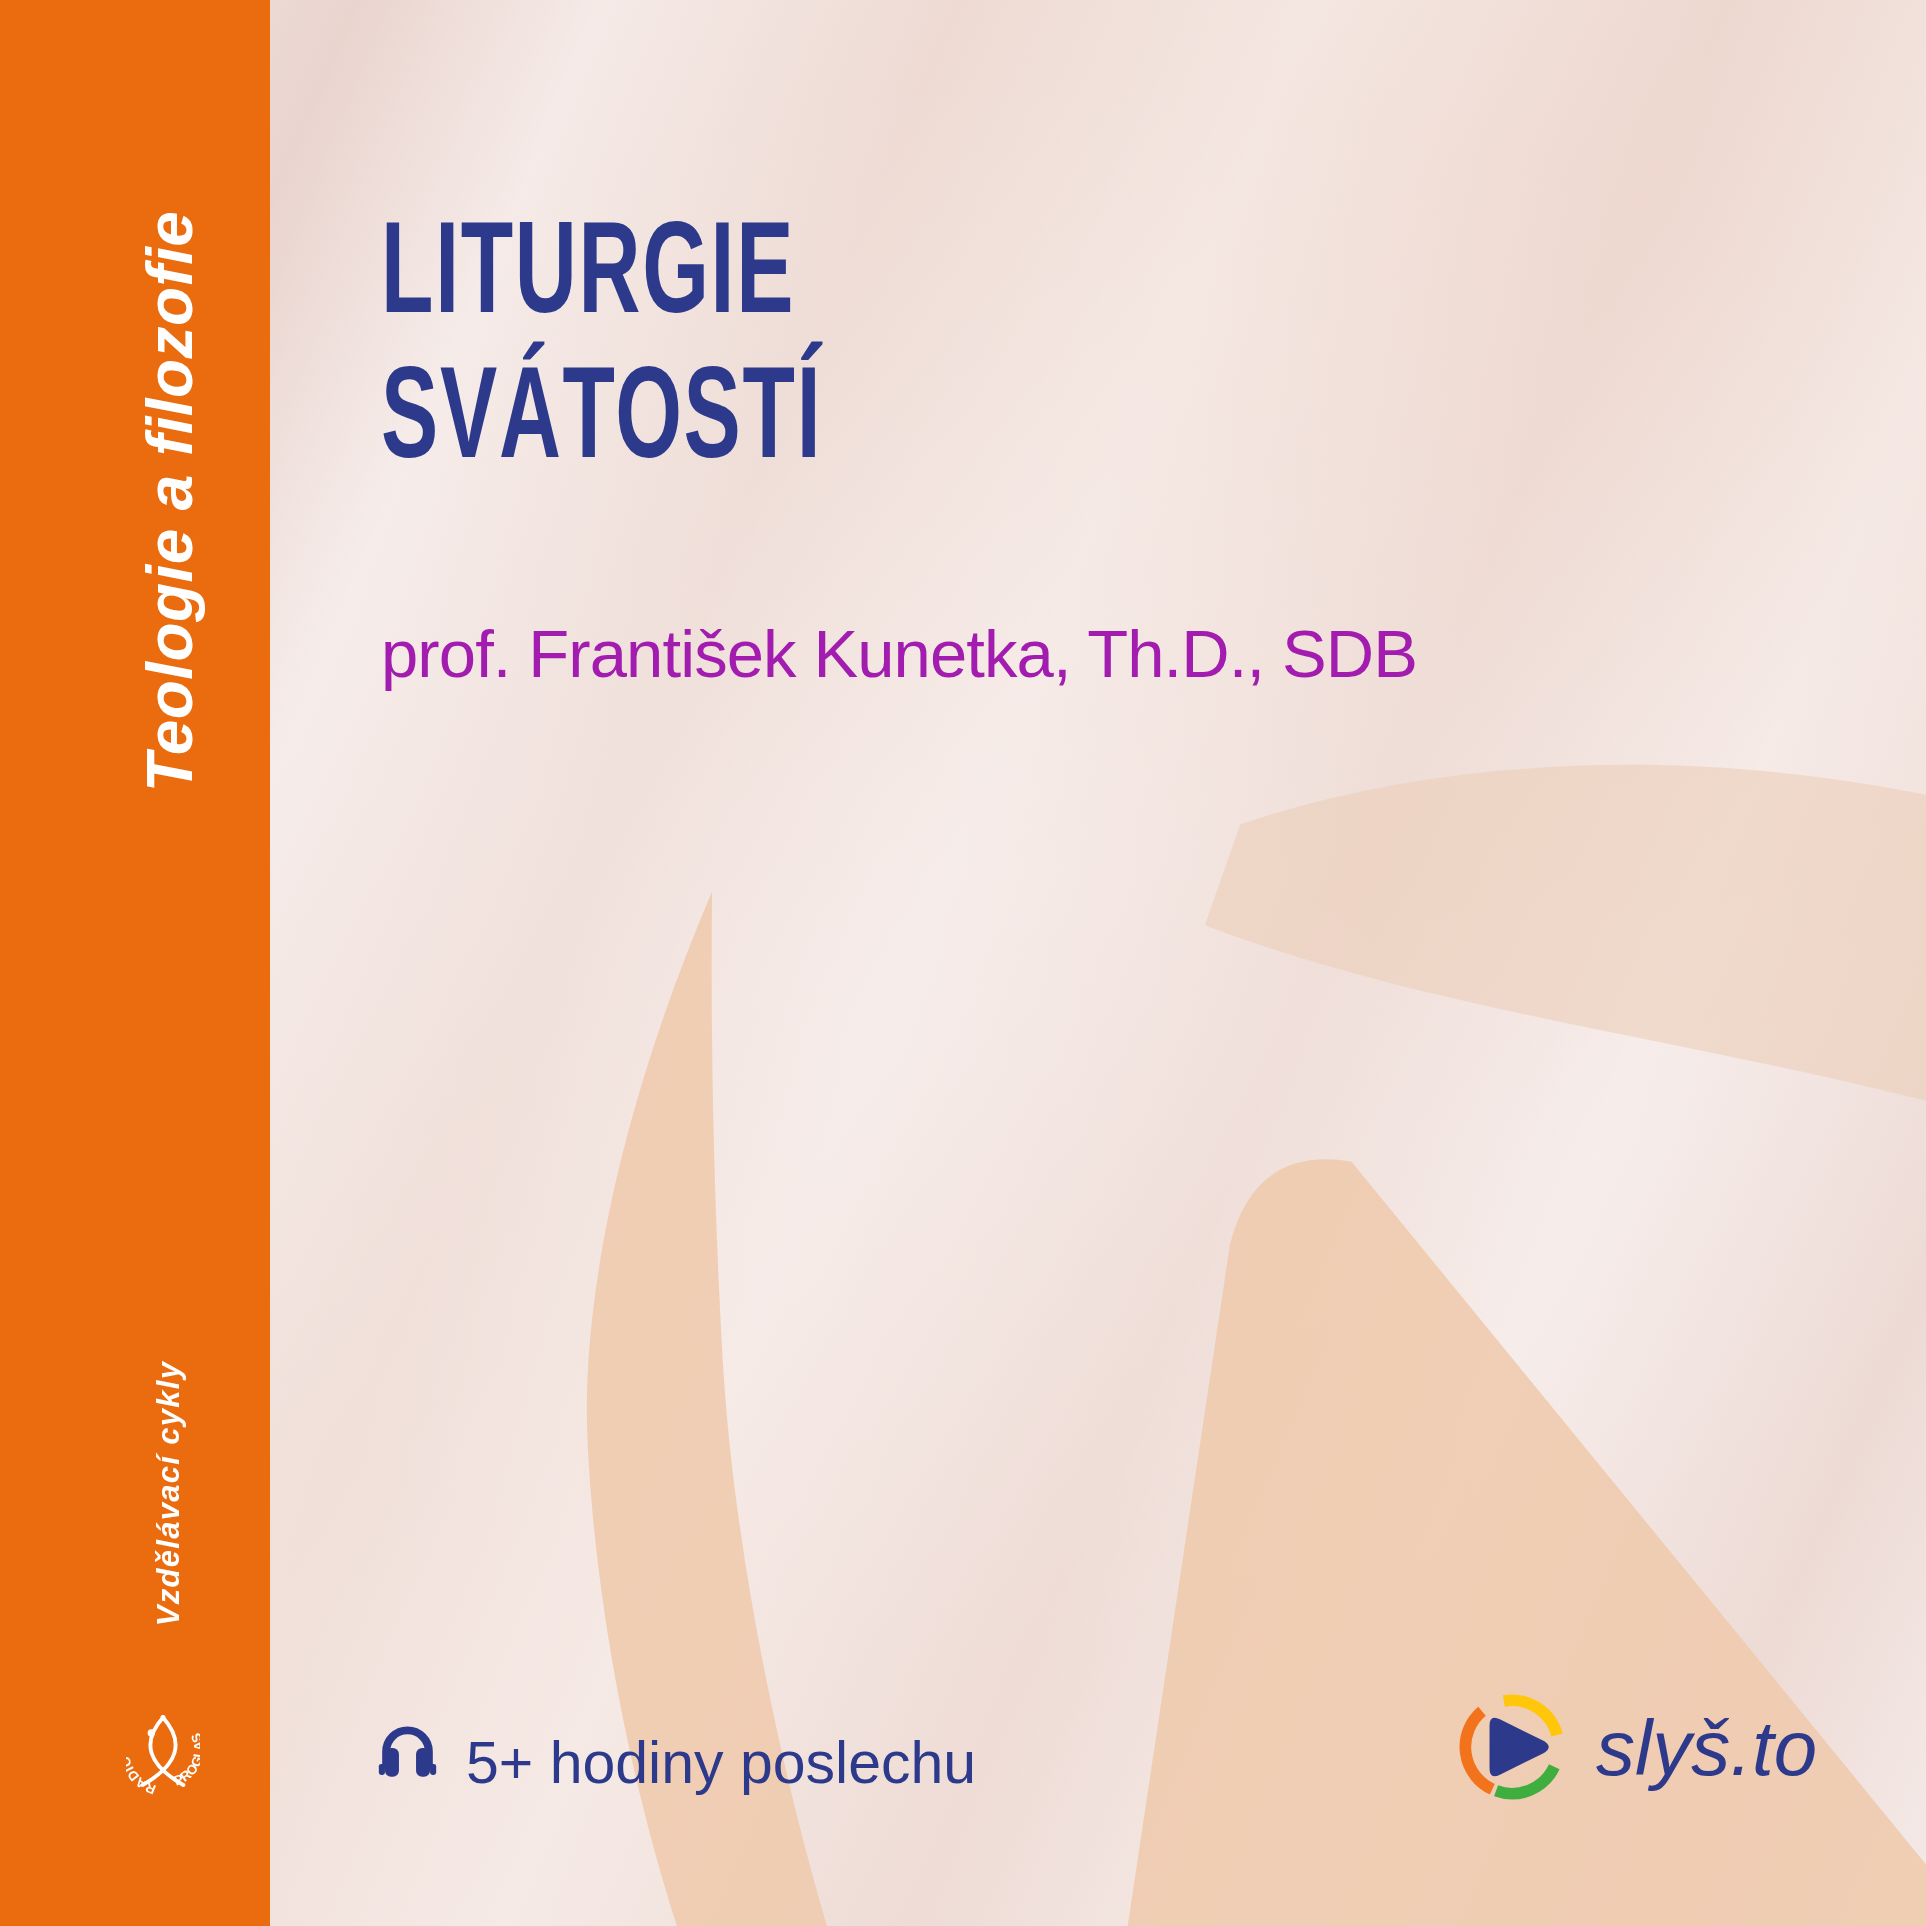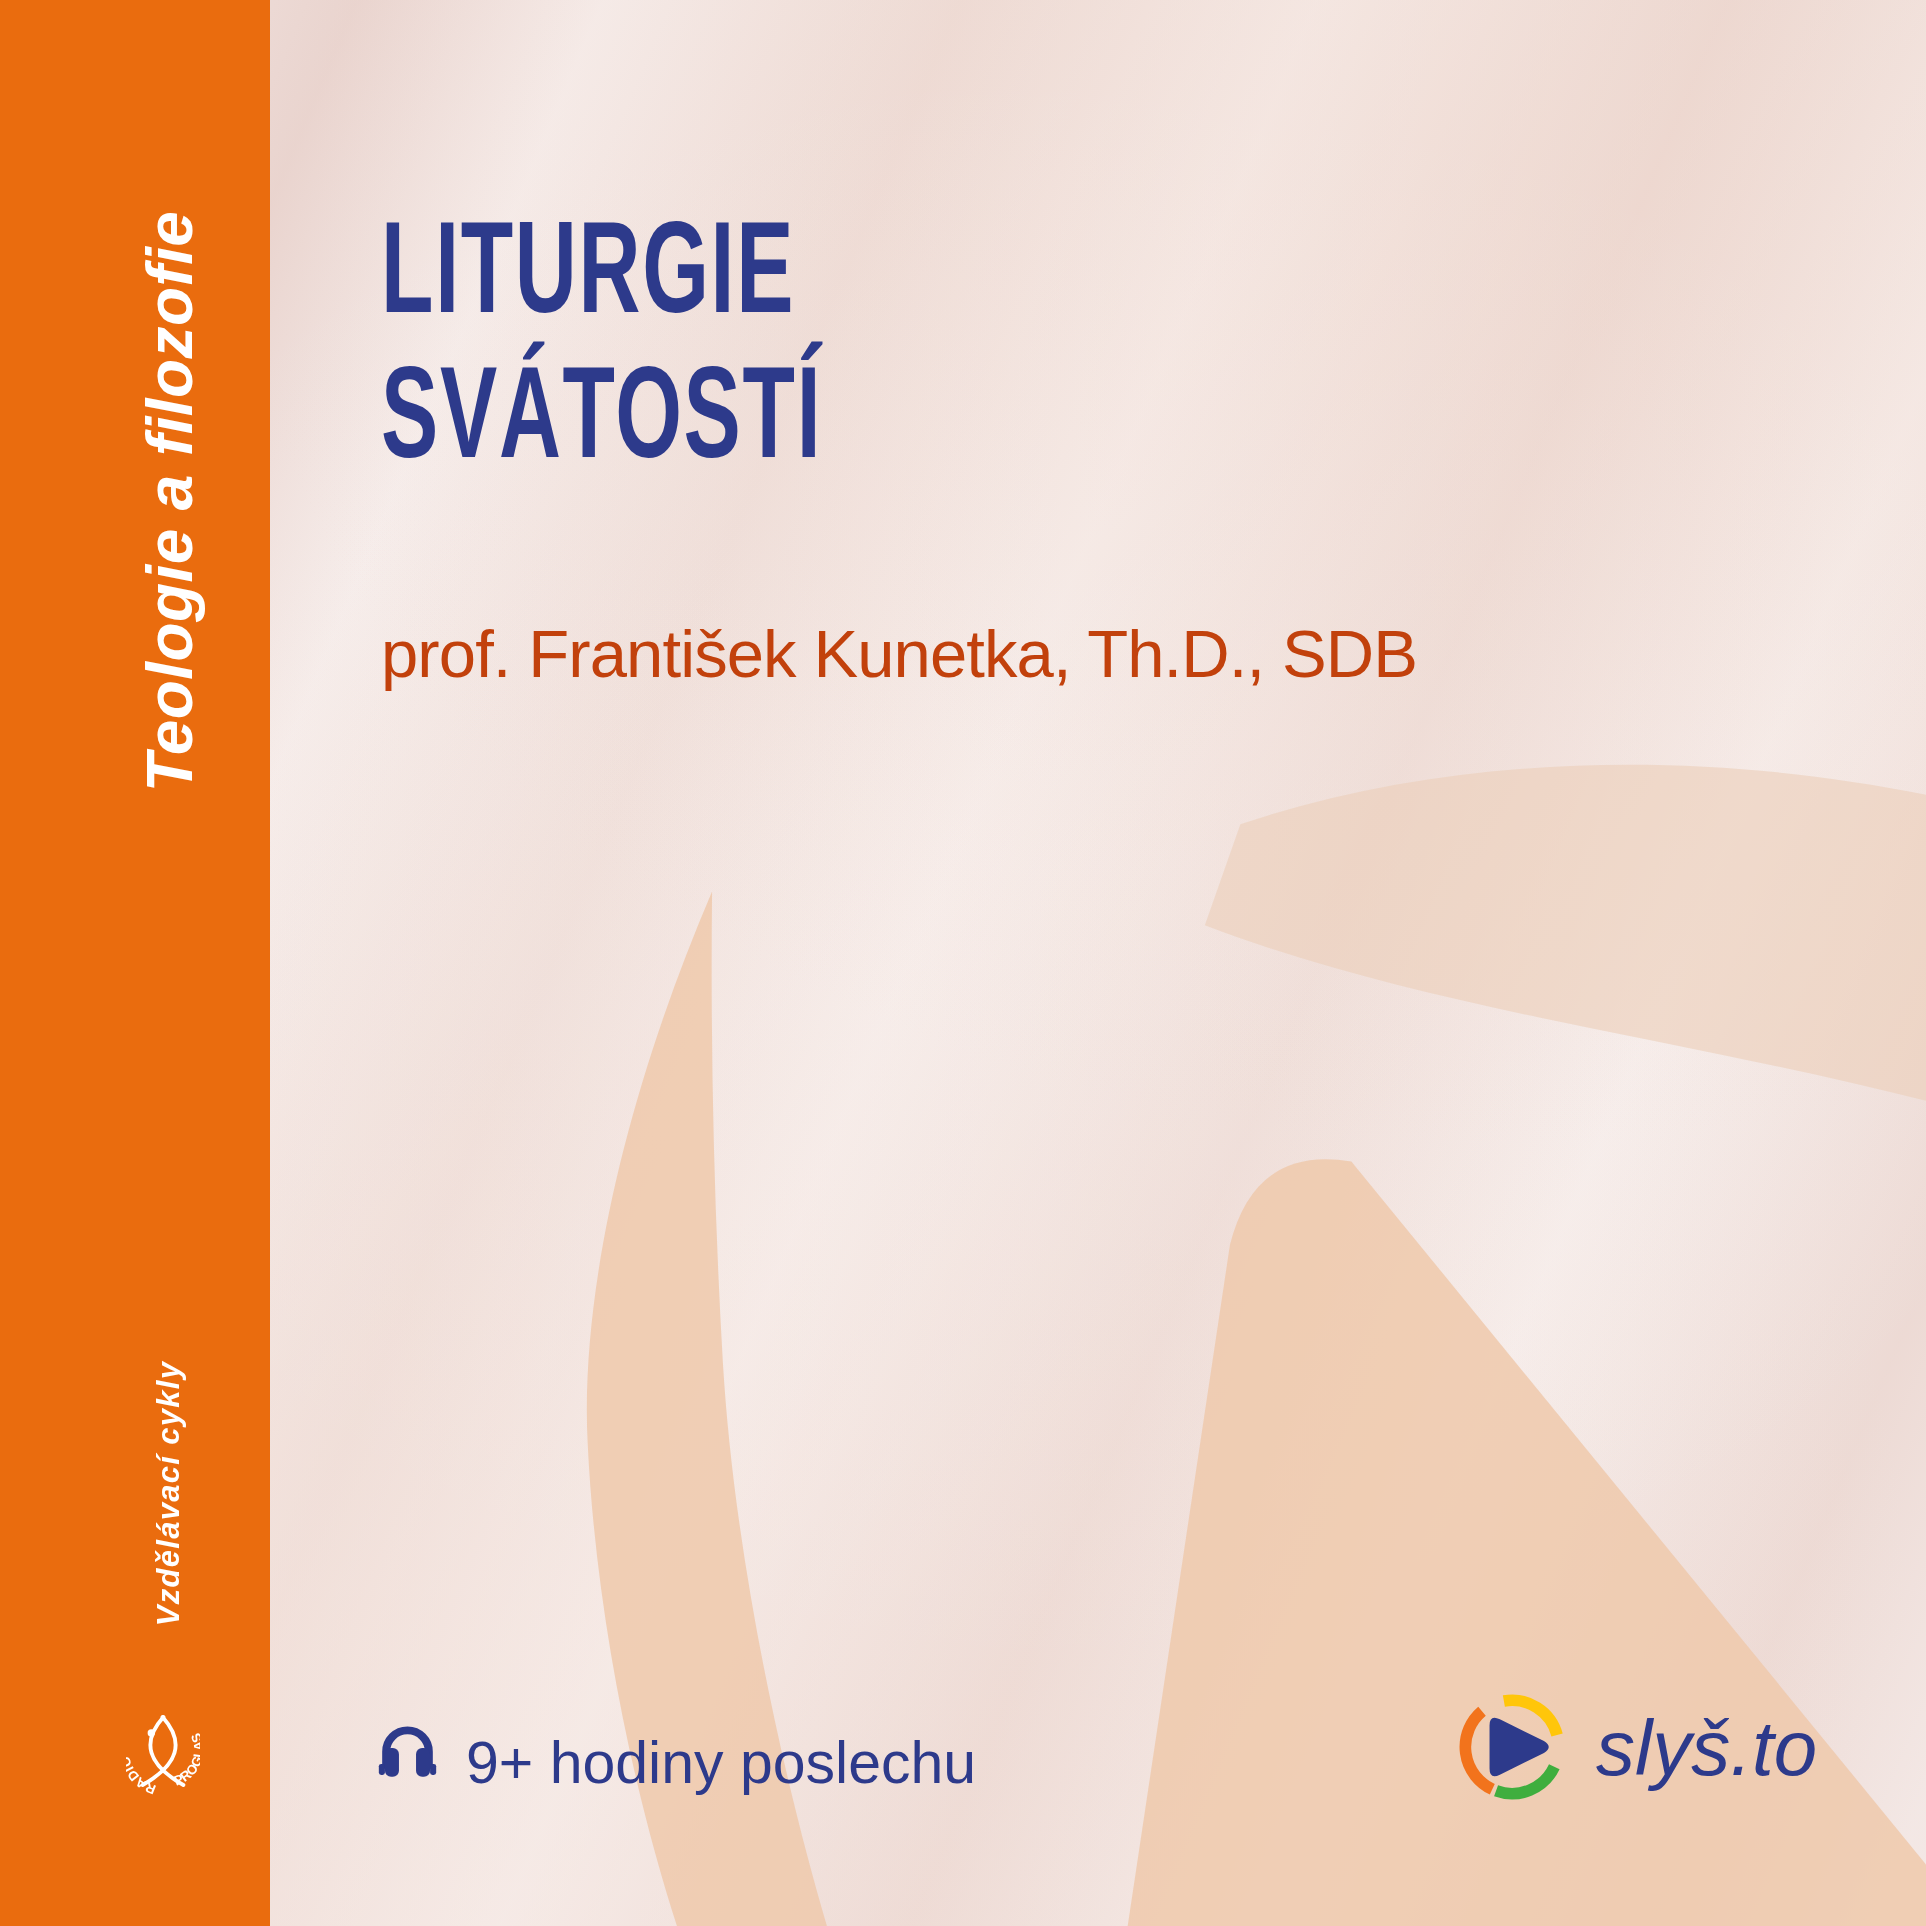--- a/index.html
+++ b/index.html
@@ -55,21 +55,21 @@
   }
   
   .title-line{
     position:absolute;left:381px;color:#2d3a8b;font-weight:700;
     font-size:130px;line-height:1;white-space:nowrap;letter-spacing:2.6px;
     transform:scaleX(0.66);transform-origin:0 0;
   }
   .title-line.l1{top:202px;}
   .title-line.l2{top:347px;}
   .author{
-    position:absolute;left:381px;top:620px;color:#c2410c;
+    position:absolute;left:381px;top:620px;color:#a21caf;
     font-size:67px;line-height:1;white-space:nowrap;letter-spacing:-0.9px;
   }
   
   .duration{
     position:absolute;left:377px;top:1720px;display:flex;align-items:flex-start;
   }
   .hp-icon{width:61px;height:61px;}
   .duration-label{
     margin-left:28px;margin-top:14px;color:#2d3a8b;
     font-size:59px;line-height:1;white-space:nowrap;
@@ -124,21 +124,21 @@
   <div class="author">prof. František Kunetka, Th.D., SDB</div>
 
   <div class="duration">
     <svg class="hp-icon" viewBox="0 0 100 100" aria-hidden="true">
       <path d="M 15 80 L 15 52 A 35 35 0 0 1 85 52 L 85 80" fill="none" stroke="#2d3a8b" stroke-width="13"></path>
       <rect x="3" y="72" width="10" height="18" rx="4" fill="#2d3a8b"></rect>
       <rect x="87" y="72" width="10" height="18" rx="4" fill="#2d3a8b"></rect>
       <rect x="13" y="46" width="23" height="47" rx="10" fill="#2d3a8b"></rect>
       <rect x="64" y="46" width="23" height="47" rx="10" fill="#2d3a8b"></rect>
     </svg>
-    <div class="duration-label">9+ hodiny poslechu</div>
+    <div class="duration-label">5+ hodiny poslechu</div>
   </div>
 
   <div class="brand">
     <svg class="brand-mark" viewBox="-125 -125 250 250" aria-hidden="true">
       <path d="M -69.4 -82.7 A 108 108 0 0 0 -45.6 97.9" fill="none" stroke="#f2731c" stroke-width="27"></path>
       <path d="M -18.8 -106.4 A 108 108 0 0 1 104.3 -28.0" fill="none" stroke="#ffc60a" stroke-width="27"></path>
       <path d="M 97.9 45.6 A 108 108 0 0 1 -36.9 101.5" fill="none" stroke="#3fae3e" stroke-width="27"></path>
       <path d="M -52 -50 L -52 50 Q -52 76 -28 64 L 74 14 Q 96 0 74 -14 L -28 -64 Q -52 -76 -52 -50 Z" fill="#2d3a8b"></path>
     </svg>
     <div class="brand-wordmark">slyš.to</div>

